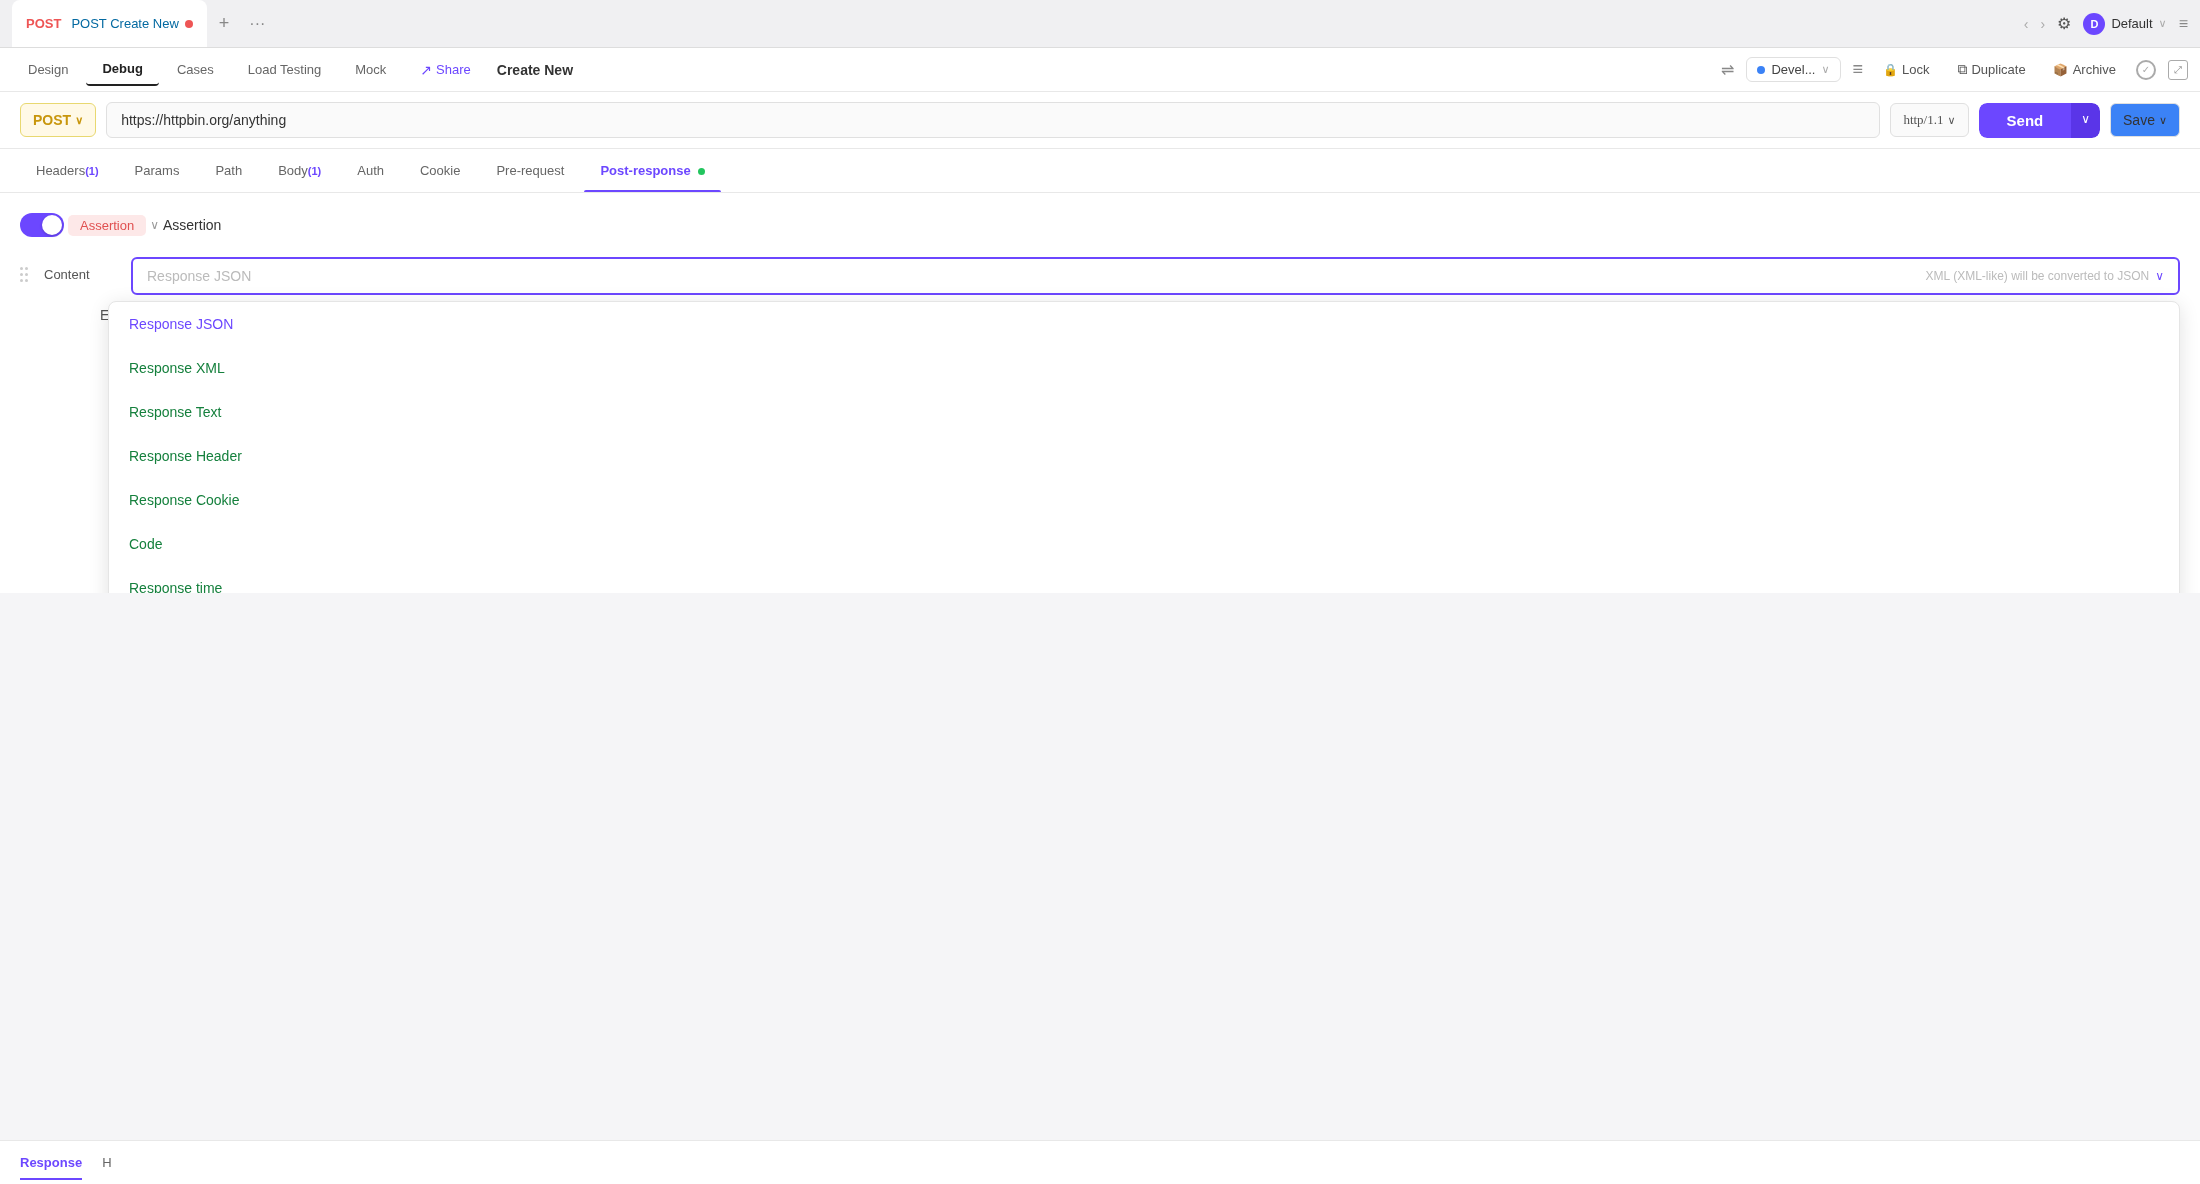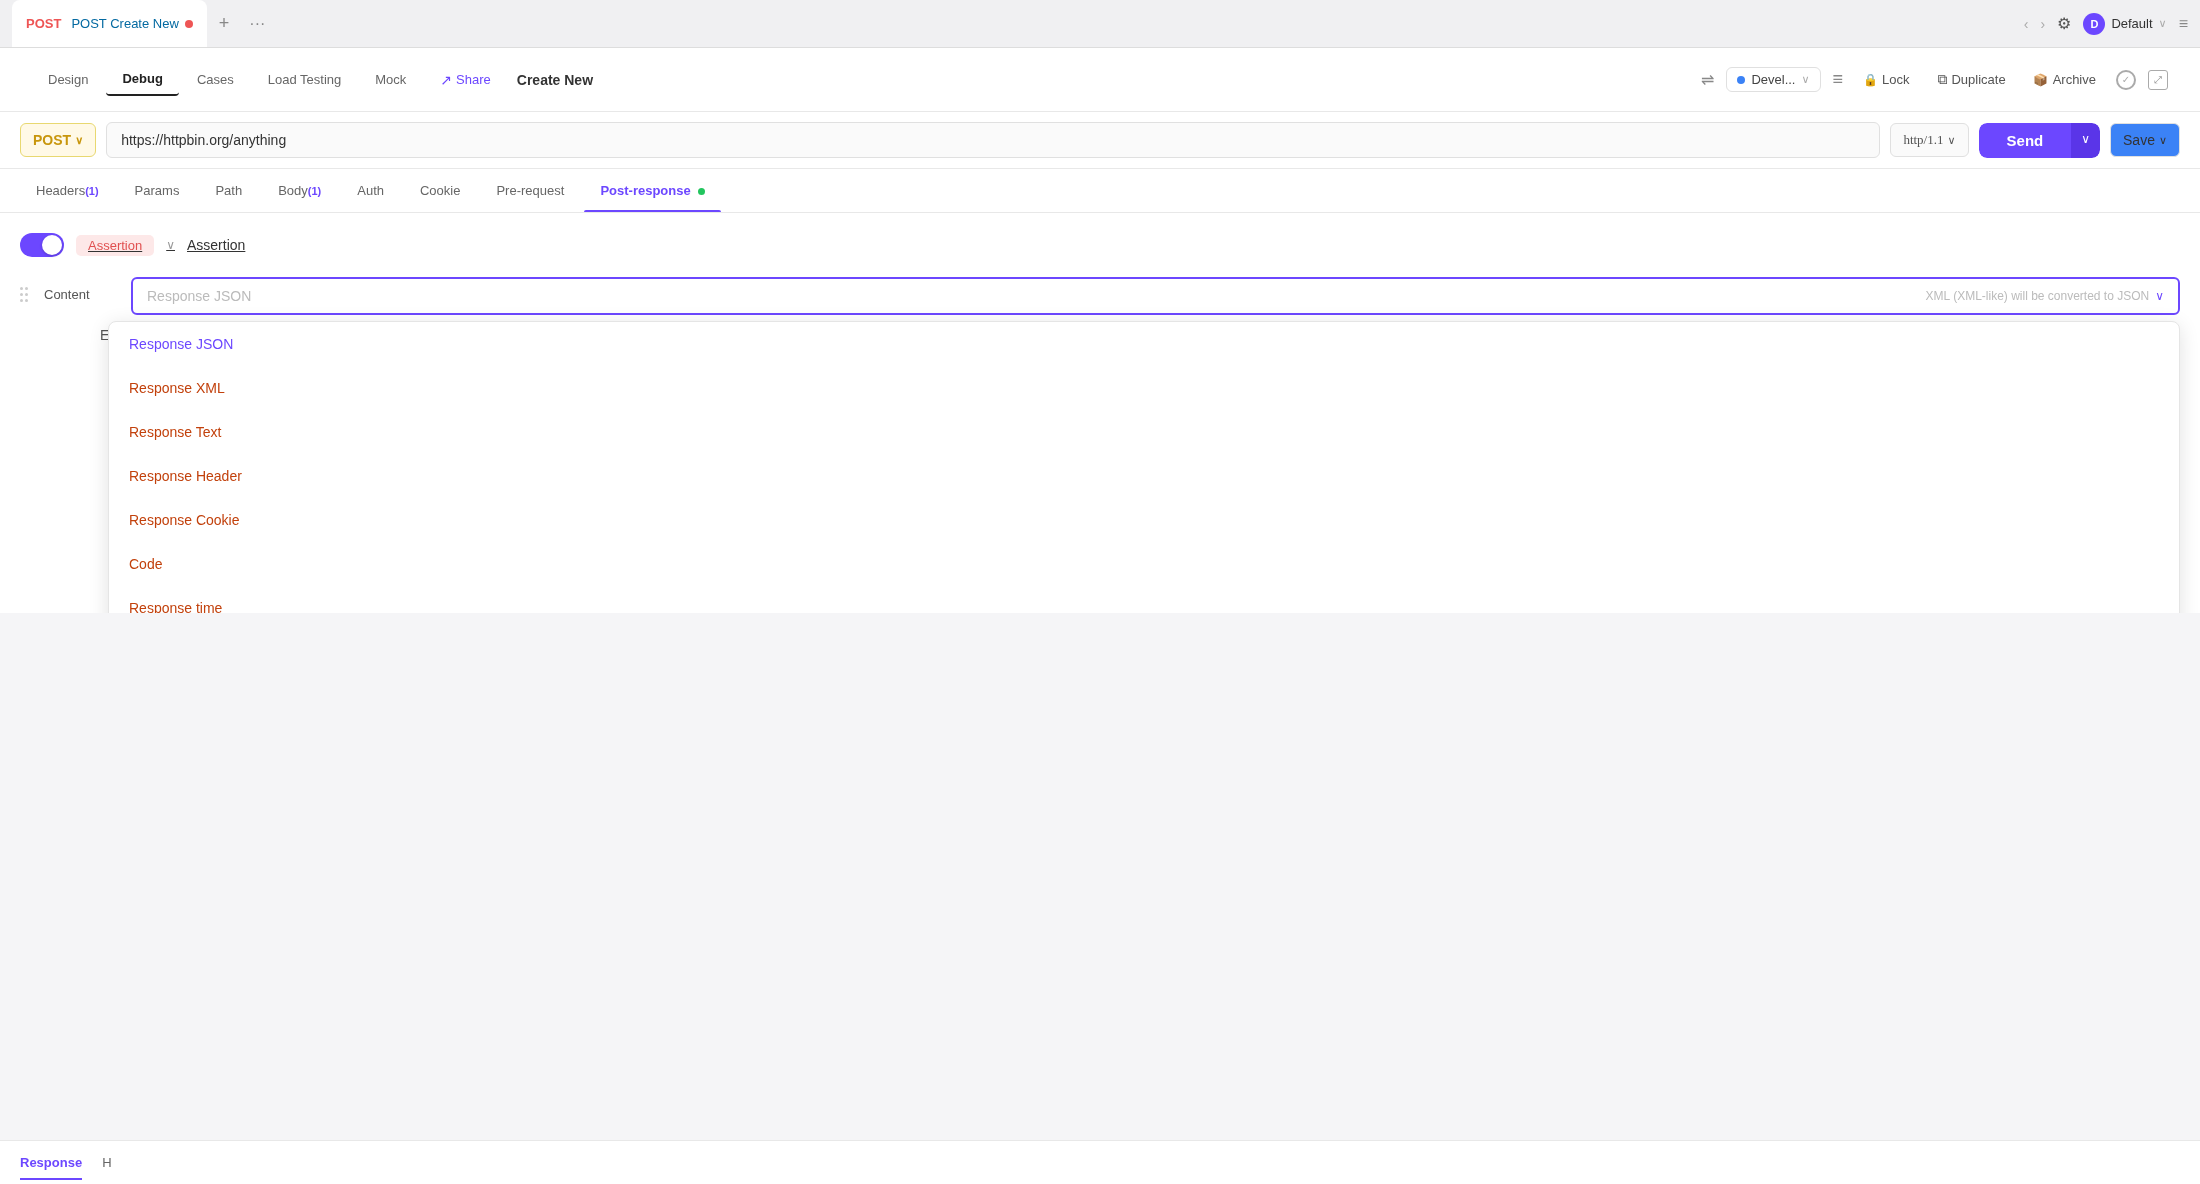--- a/index.html
+++ b/index.html
@@ -56,22 +56,22 @@
       background: #6c47ff; color: #fff; font-size: 11px;
       display: flex; align-items: center; justify-content: center; font-weight: 700;
     }
     .menu-dots { color: #888; font-size: 16px; cursor: pointer; }
 
     
     .toolbar {
       background: #fff;
       display: flex;
       align-items: center;
-      padding: 0 32px;
-      height: 64px;
+      padding: 0 12px;
+      height: 44px;
       border-bottom: 1px solid #e8e8e8;
       gap: 2px;
       text-align: center;
     }
     .toolbar-tab {
       padding: 8px 16px;
       font-size: 13px;
       color: #666;
       cursor: pointer;
       border-radius: 4px;
@@ -227,23 +227,22 @@
       background: #fff;
       padding: 20px;
       min-height: 400px;
       position: relative;
     }
 
     
     .assertion-row {
       display: flex;
       align-items: center;
-      gap: 12px;
+      gap: 4px;
       margin-bottom: 20px;
-      text-decoration: underline;
     }
     .toggle {
       width: 44px; height: 24px;
       background: #6c47ff;
       border-radius: 12px;
       position: relative;
       cursor: pointer;
     }
     .toggle-knob {
       width: 20px; height: 20px;
@@ -323,21 +322,21 @@
       background: #fff;
       border: 1px solid #e5e5e5;
       border-radius: 8px;
       box-shadow: 0 4px 20px rgba(0,0,0,0.12);
       z-index: 100;
       overflow: hidden;
     }
     .dropdown-item {
       padding: 14px 20px;
       font-size: 14px;
-      color: #c2410c;
+      color: #15803d;
       cursor: pointer;
     }
     .dropdown-item.selected {
       color: #6c47ff;
       font-weight: 500;
     }
     .dropdown-item:last-child {
       background: #f8f8f8;
     }
 

